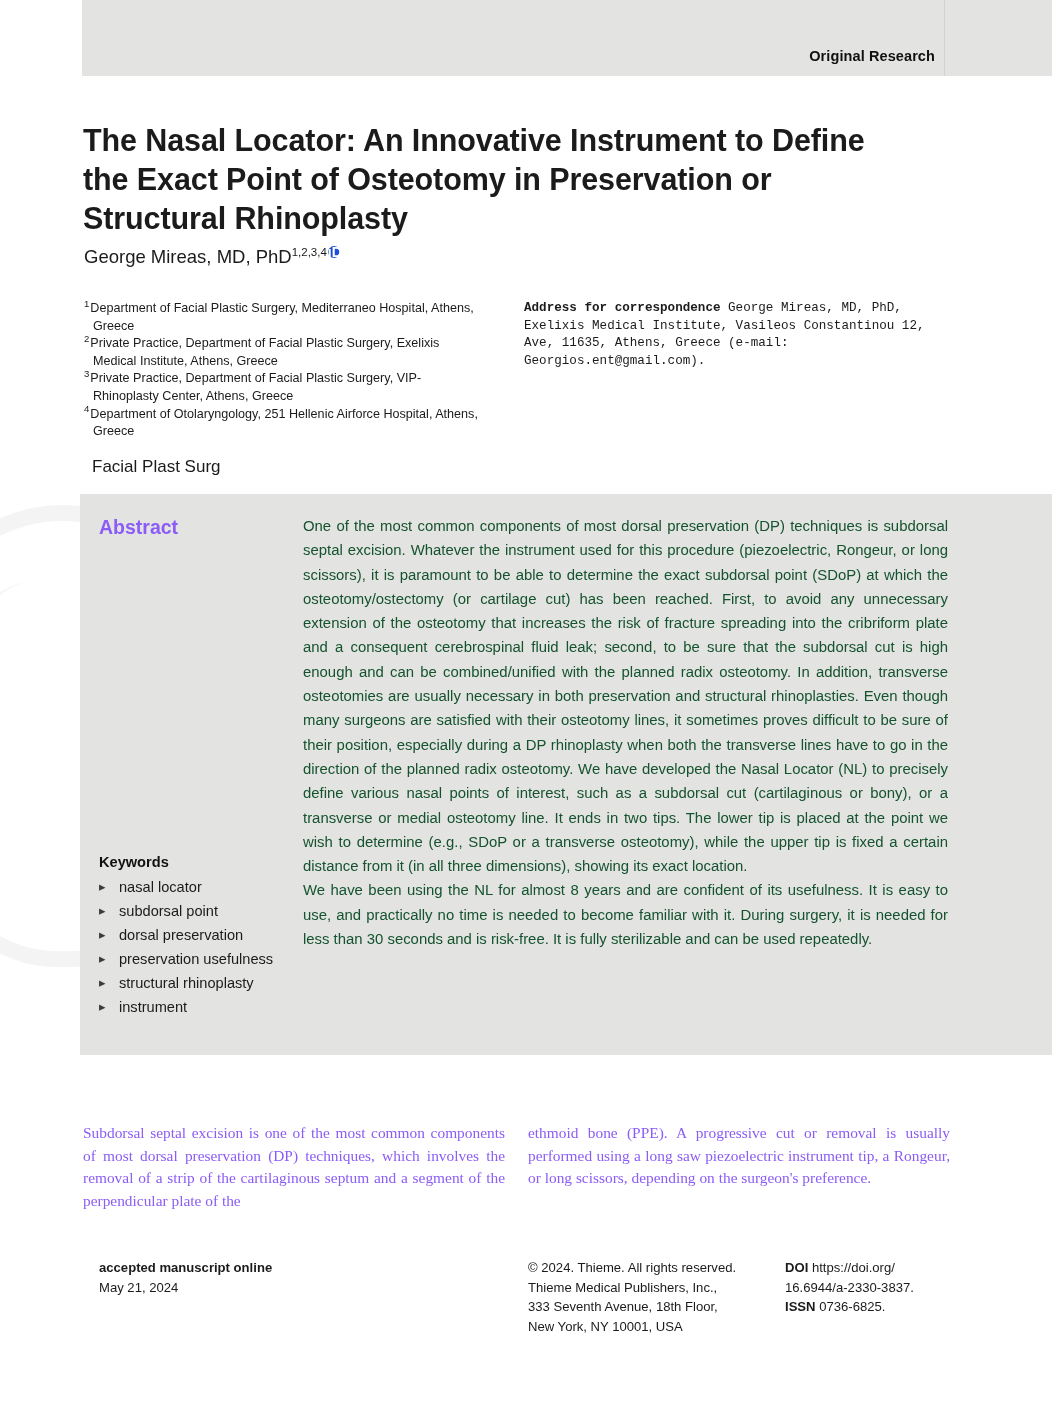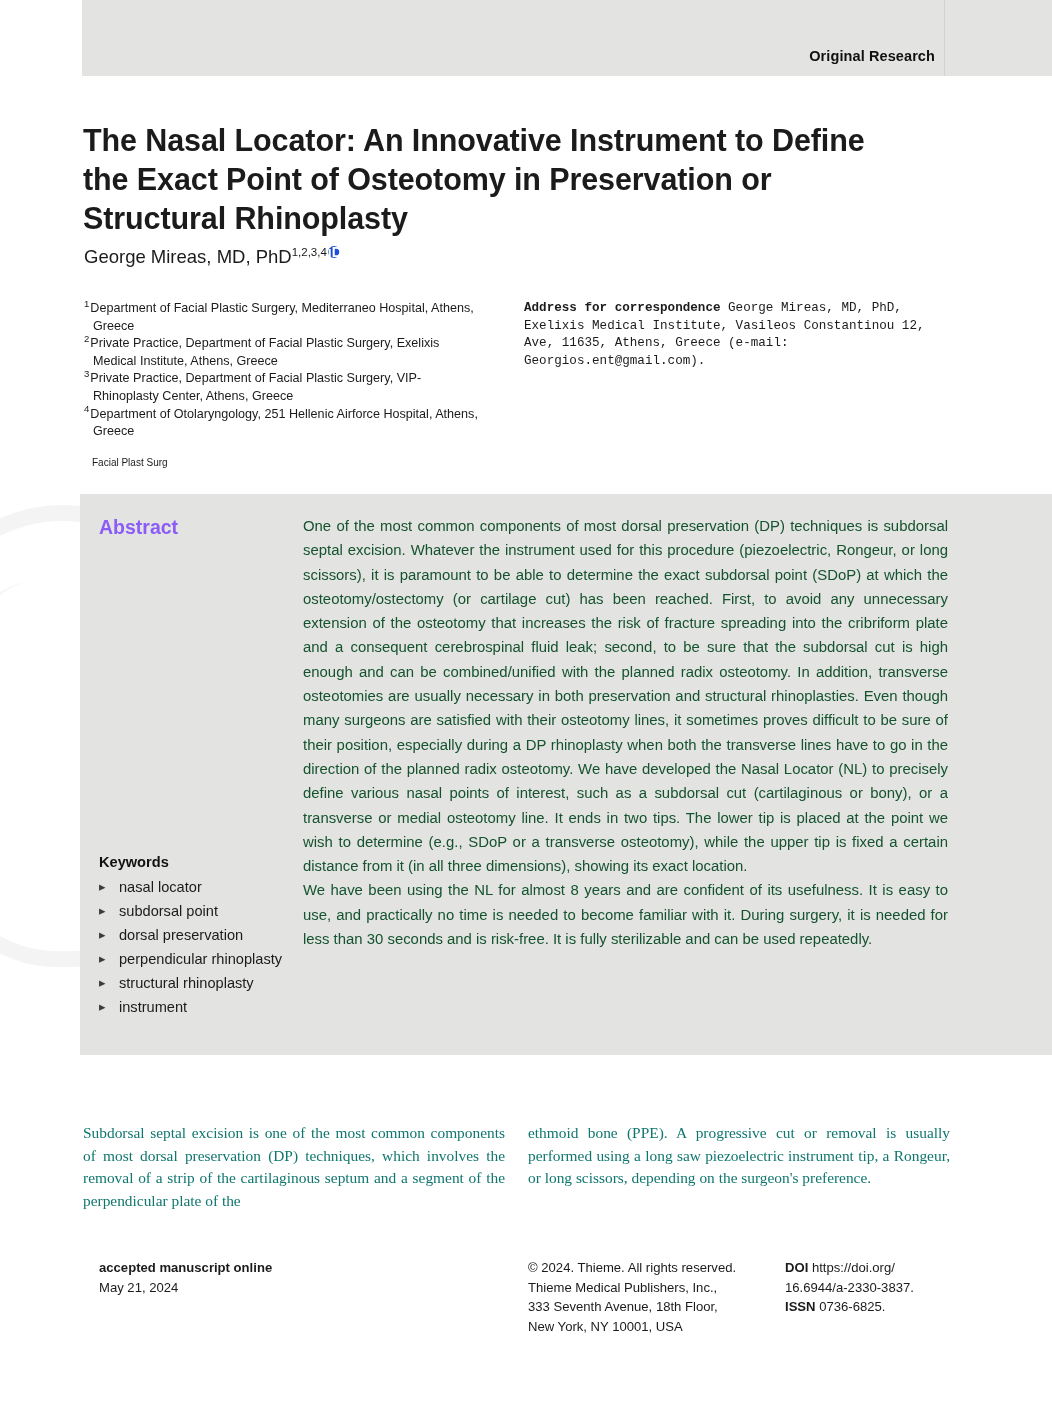--- a/index.html
+++ b/index.html
@@ -149,21 +149,21 @@
     line-height: 17.6px;
     color: #1b1b1b;
     font-family: Liberation Mono, monospace;
   }
   .correspondence b { font-weight: bold; }
 
   .journal-line {
     position: absolute;
     left: 92px;
     top: 457px;
-    font-size: 10px;
+    font-size: 17px;
     color: #1b1b1b;
   }
 
   
   .abstract-panel {
     position: absolute;
     left: 80px;
     top: 494px;
     width: 972px;
     height: 561px;
@@ -221,21 +221,21 @@
 
   
   .body-col {
     position: absolute;
     top: 1122px;
     width: 422px;
     font-family: "Liberation Serif", serif;
     font-size: 15.4px;
     line-height: 22.5px;
     text-align: justify;
-    color: #0f766e;
+    color: #8b5cf6;
   }
   .body-col.left { left: 83px; }
   .body-col.right { left: 528px; }
   .body-col p { margin: 0; }
 
   
   .footer {
     position: absolute;
     top: 1258px;
     font-size: 13.1px;
@@ -305,21 +305,21 @@
     <div class="kw-item">
       <span class="kw-bullet">▸</span>
       <span class="kw-text">subdorsal point</span>
     </div>
     <div class="kw-item">
       <span class="kw-bullet">▸</span>
       <span class="kw-text">dorsal preservation</span>
     </div>
     <div class="kw-item">
       <span class="kw-bullet">▸</span>
-      <span class="kw-text">perpendicular rhinoplasty</span>
+      <span class="kw-text">preservation usefulness</span>
     </div>
     <div class="kw-item">
       <span class="kw-bullet">▸</span>
       <span class="kw-text">structural rhinoplasty</span>
     </div>
     <div class="kw-item">
       <span class="kw-bullet">▸</span>
       <span class="kw-text">instrument</span>
     </div>
   </div>

